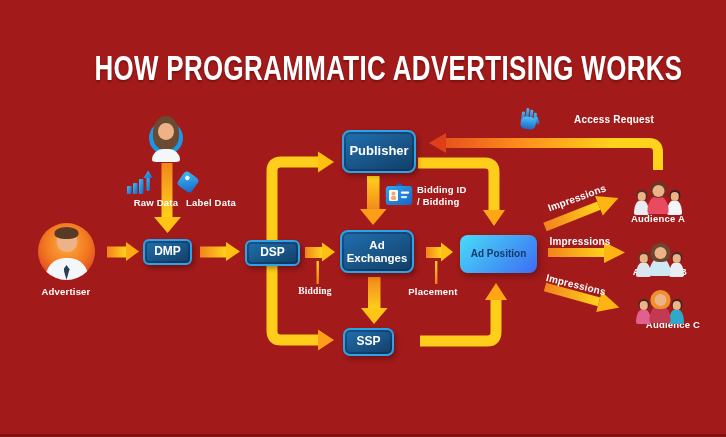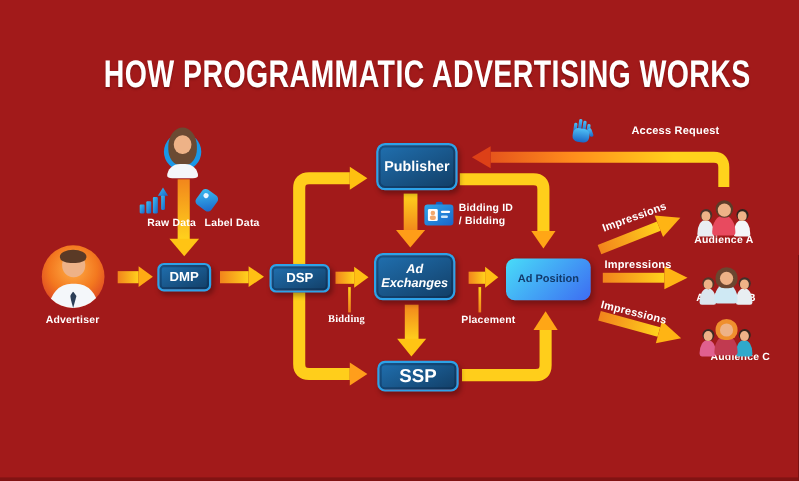--- a/index.html
+++ b/index.html
@@ -171,22 +171,22 @@
     </g>
     <g transform="translate(545,287) rotate(15.4)">
       <rect x="0" y="-4.5" width="56" height="9" fill="url(#gLR)"></rect>
       <polygon points="56,-10.5 56,10.5 77,0" fill="#ffb414"></polygon>
     </g>
   </svg>
 
   <div class="node" style="left:143px;top:239px;width:49px;height:26px;font-size:12px;border-radius:6px;">DMP</div>
   <div class="node" style="left:245px;top:240px;width:55px;height:26px;font-size:12px;border-radius:6px;">DSP</div>
   <div class="node" style="left:342px;top:130px;width:74px;height:43px;font-size:13px;">Publisher</div>
-  <div class="node" style="left:340px;top:230px;width:74px;height:43px;font-size:11.5px;padding:0 20px;font-style:italic;">Ad Exchanges</div>
-  <div class="node" style="left:343px;top:328px;width:74px;height:28px;font-size:17px;border-radius:7px;">SSP</div>
+  <div class="node" style="left:340px;top:230px;width:74px;height:43px;font-size:11.5px;padding:0 20px;">Ad Exchanges</div>
+  <div class="node" style="left:343px;top:328px;width:51px;height:28px;font-size:12px;border-radius:7px;">SSP</div>
   <div class="node adpos" style="left:460px;top:235px;width:77px;height:38px;font-size:10px;padding:0 10px;">Ad Position</div>
 
   <div class="adv">
     <div class="bd"></div>
       <div class="hd"></div>
       <div class="tie"></div>
   </div>
   <div class="lbl" style="left:34px;top:286px;width:64px;">Advertiser</div>
 
   <div class="tperson">
@@ -239,21 +239,21 @@
     <rect x="5.7" y="13" width="5.6" height="4" rx="2" fill="#f2a96e"></rect>
     <rect x="15.8" y="8.5" width="8.4" height="2.2" rx="1.1" fill="#ffffff"></rect>
     <rect x="15.8" y="13" width="6.4" height="2.2" rx="1.1" fill="#cfe7fb"></rect>
   </svg>
   <div class="lbl left" style="left:417px;top:184px;width:56px;line-height:1.25;">
     <span>Bidding ID</span><br>
     <span>/ Bidding</span>
   </div>
 
   <div class="lbl" style="left:291px;top:286px;width:48px;font-family:Liberation Serif, serif;">Bidding</div>
-  <div class="lbl" style="left:414px;top:286px;width:60px;">Placement</div>
+  <div class="lbl" style="left:403px;top:286px;width:60px;">Placement</div>
 
   <svg class="icon" style="left:518px;top:105px;" width="24" height="28" viewBox="0 0 24 28">
     <defs>
         <linearGradient id="gH" x1="0" y1="0" x2="0" y2="1">
       <stop offset="0" stop-color="#4fc0f5"></stop>
           <stop offset="1" stop-color="#1a66c6"></stop>
         </linearGradient>
       </defs>
     <g fill="url(#gH)" transform="rotate(8 12 14)">
       <rect x="3.2" y="7.5" width="3" height="9" rx="1.5"></rect>

